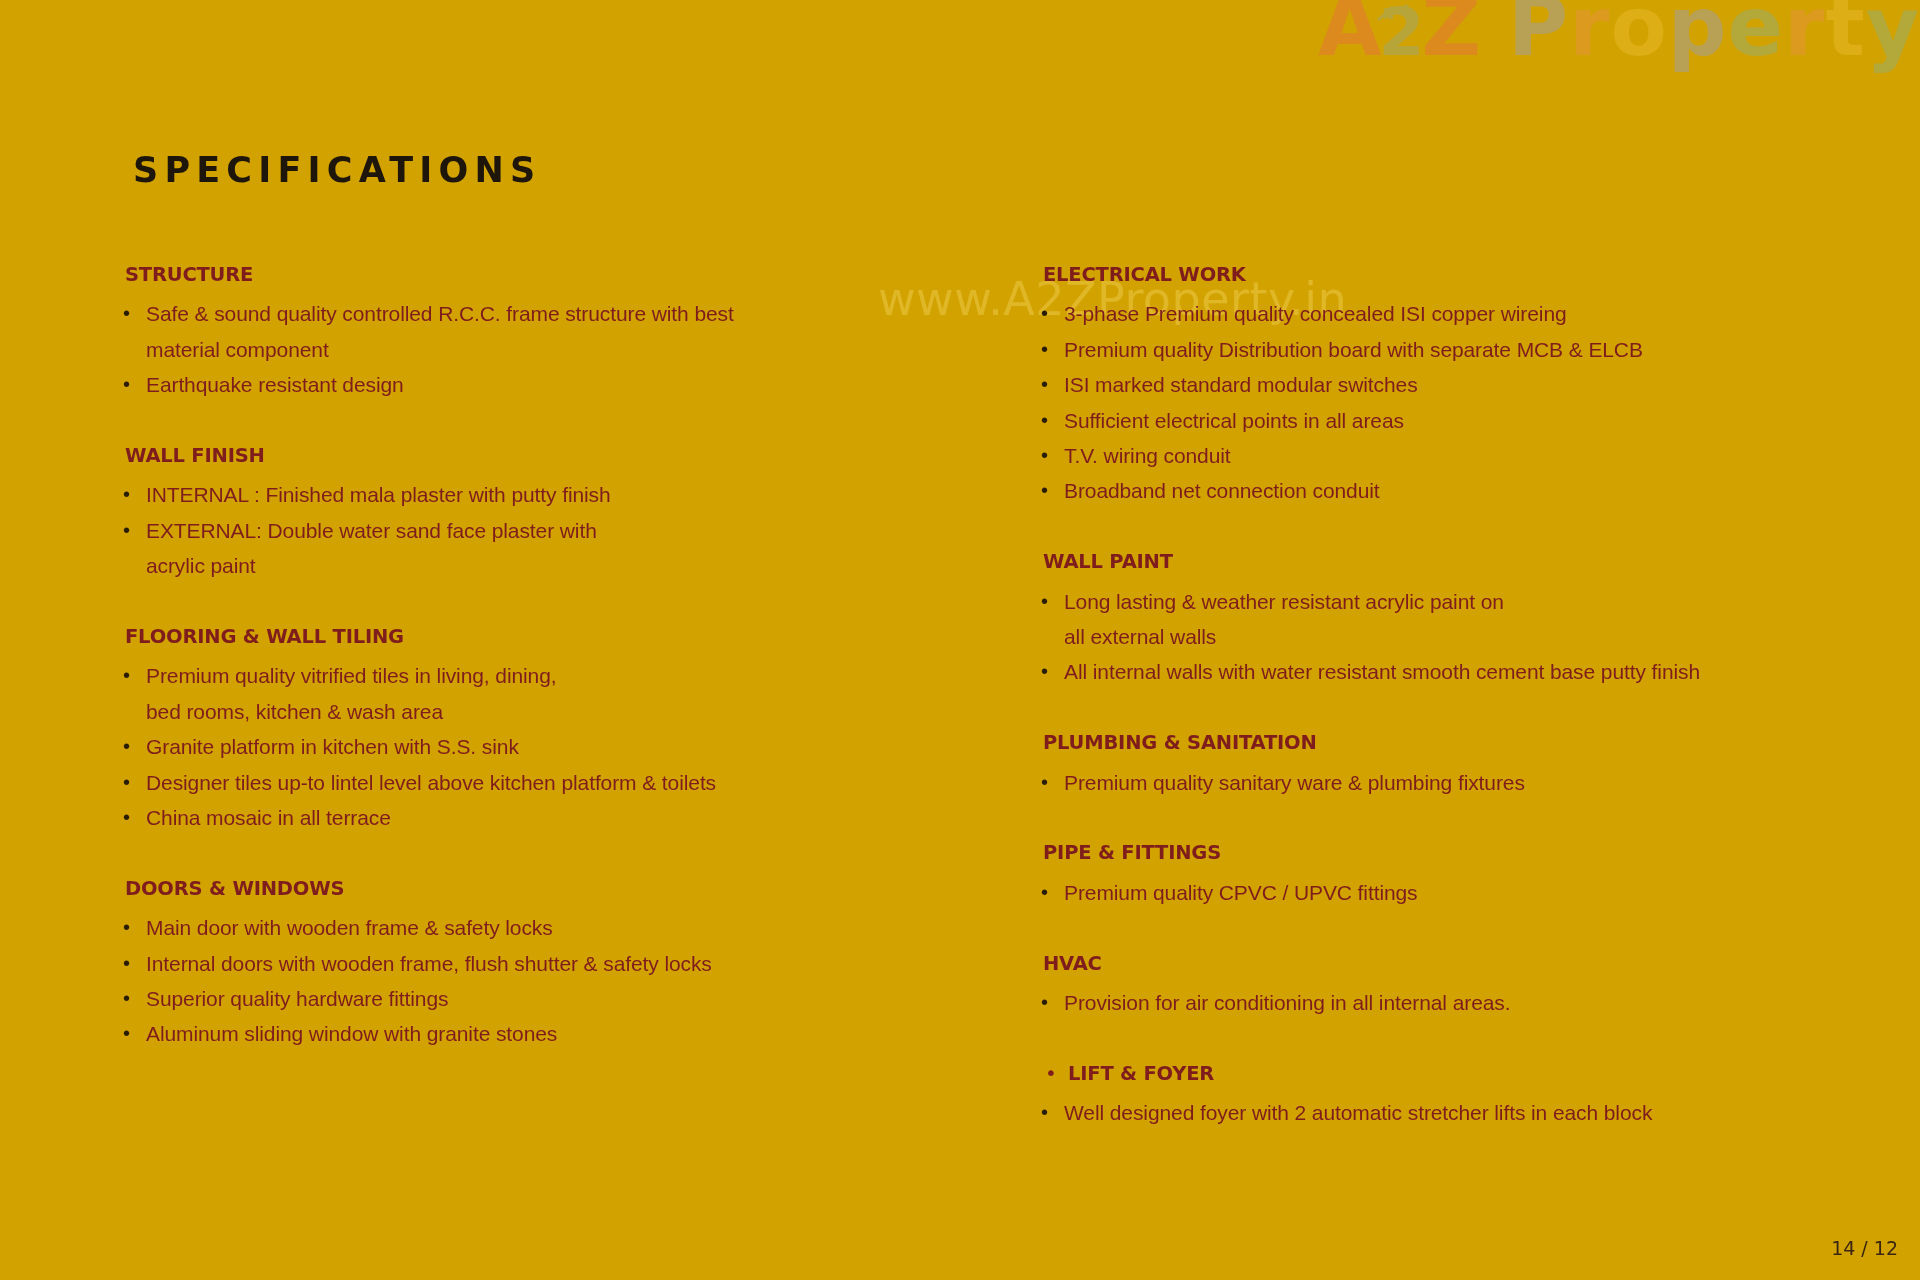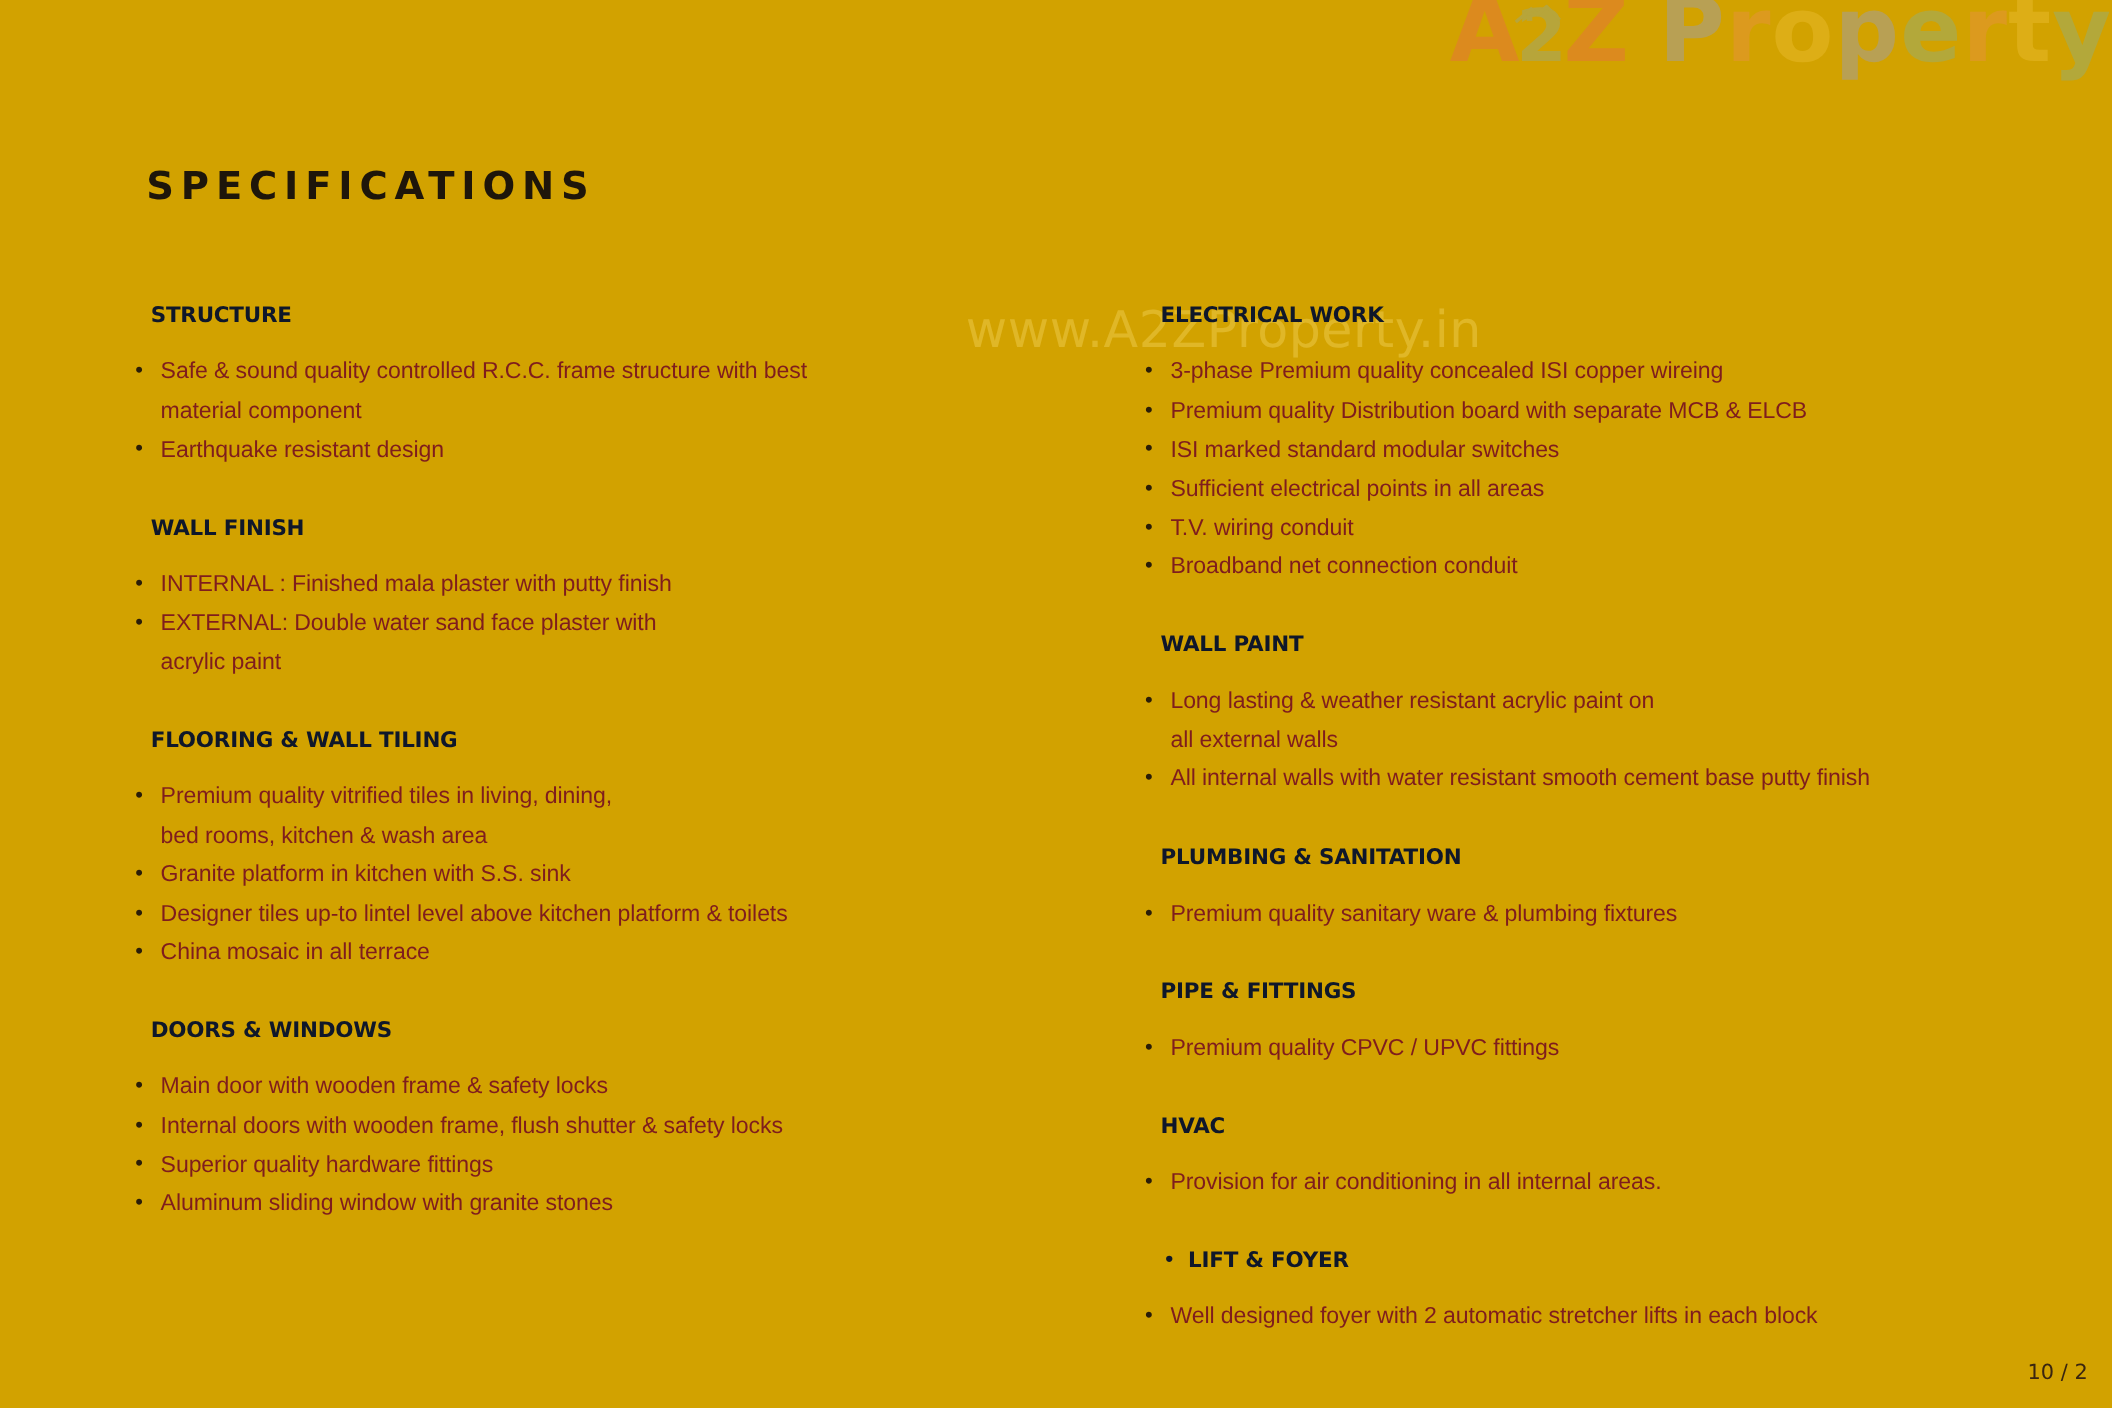--- a/index.html
+++ b/index.html
@@ -40,21 +40,21 @@
   }
 
   .column { position: absolute; top: 253px; width: 820px; }
   .column.left { left: 121px; }
   .column.right { left: 1039px; width: 860px; }
 
   .section { margin: 0 0 35.4px 0; }
   .section-title {
     font-family: "DejaVu Sans", sans-serif; font-weight: bold;
     font-size: 19.5px; line-height: 35.4px; height: 35.4px;
-    color: #0f172a; margin: 16px; letter-spacing: -0.2px;
+    color: #7f1d1d; margin: 4px; letter-spacing: -0.2px;
     position: relative;
   }
   .section-title.bulleted { padding-left: 25px; }
   .section-title.bulleted::before {
     content: "•"; position: absolute; left: 2px; top: 0;
     font-weight: normal; font-size: 20px;
   }
   ul.items { list-style: none; margin: 0; padding: 0; }
   ul.items li {
     position: relative; padding-left: 25px;
@@ -172,13 +172,13 @@
     </ul>
   </div>
   <div class="section">
     <h2 class="section-title bulleted">LIFT &amp; FOYER</h2>
     <ul class="items">
       <li>Well designed foyer with 2 automatic stretcher lifts in each block</li>
     </ul>
   </div>
 </div>
 
-<div class="page-number">10 / 2</div>
+<div class="page-number">14 / 12</div>
 
 </body></html>

